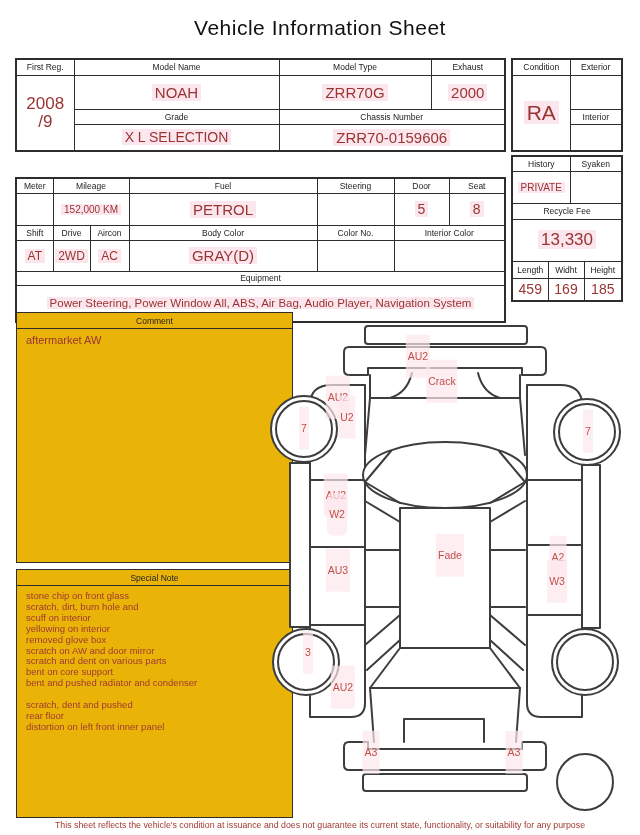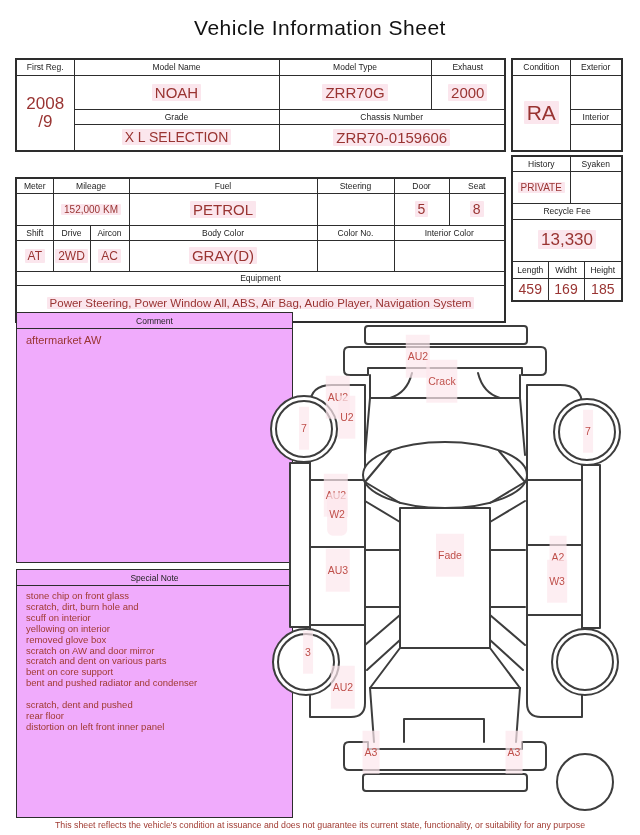--- a/index.html
+++ b/index.html
@@ -34,21 +34,21 @@
   .s14 { font-size:14px; }
   .s15 { font-size:15px; }
   .s17 { font-size:17px; }
   .s21 { font-size:21px; }
   .leftalign { text-align:left; }
   .topalign  { vertical-align:top; }
   .prewrap { white-space:pre-line; }
   .firstreg { line-height:18px; padding-left:3px; }
   .equip { padding:2px 5px; font-size:11.5px; }
   .box {
-    position:absolute; border:1.5px solid #2d2d2d; background:#f0abfc;
+    position:absolute; border:1.5px solid #2d2d2d; background:#eab308;
   }
   .bhead {
     border-bottom:1px solid #2d2d2d; font-size:8.5px; color:#222;
     text-align:center; padding:2.5px 0;
   }
   .bbody { padding:5px 9px; }
   .comment-text { font-size:11px; color:#993432; }
   .notes-text {
     font-size:9.5px; line-height:10.9px; color:#a03b32; white-space:pre-line;
   }

